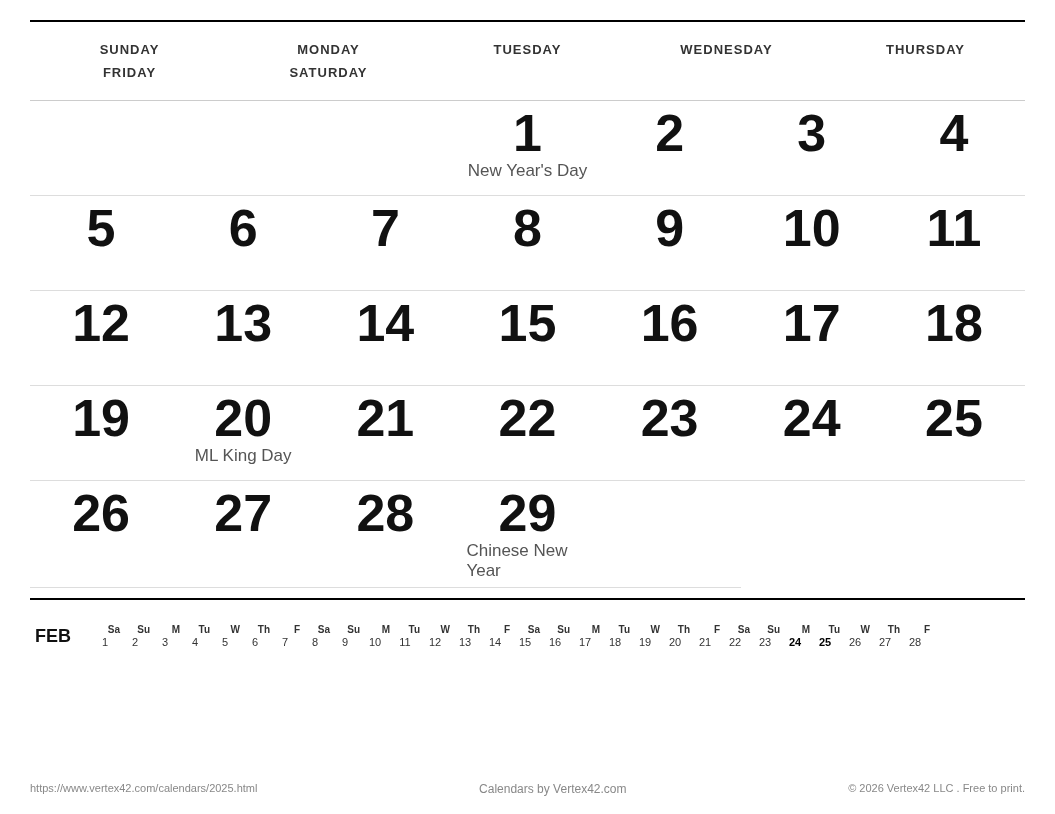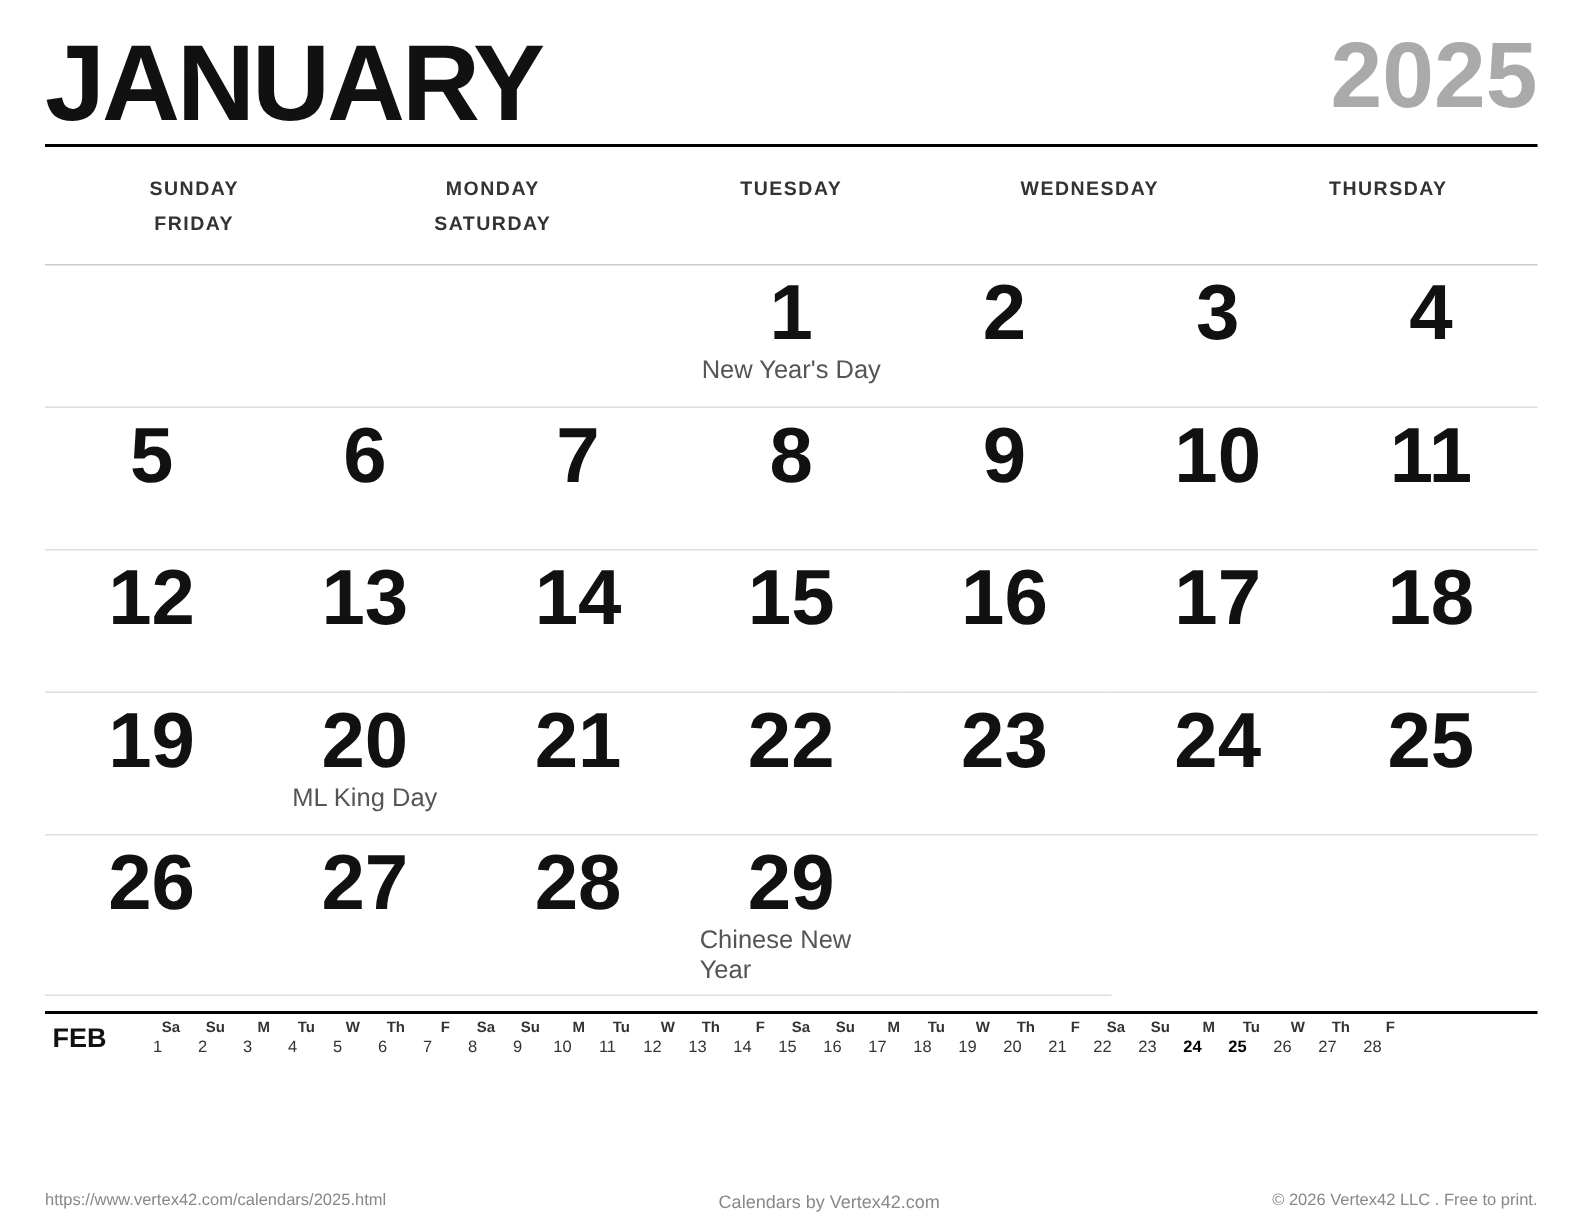--- a/index.html
+++ b/index.html
@@ -102,50 +102,46 @@
       font-size: 11px;
       color: #333;
       padding: 1px 0;
     }
     .mini-day.bold {
       font-weight: 900;
       color: #000;
     }
     .footer-bar {
       position: absolute;
-      bottom: 6px;
+      bottom: 18px;
       left: 30px;
       right: 30px;
       display: flex;
       justify-content: space-between;
       font-size: 11px;
       color: #888;
     }
     .footer-center {
       text-align: center;
       font-size: 12px;
       color: #888;
     }
     .mini-section-wrapper {
       display: flex;
       align-items: flex-start;
       margin-top: 10px;
       border-top: 2px solid #000;
-      padding-top: 4px;
+      padding-top: 24px;
       padding-left: 5px;
     }
   </style>
 </head>
 <body>
 
 <div class="calendar-wrapper">
-  <div class="header-row">
-    <div class="month-title">JANUARY</div>
-    <div class="year-title">2025</div>
-  </div>
 
   <div class="day-headers" id="day-headers">
       <div class="day-header">SUNDAY</div>
       <div class="day-header">MONDAY</div>
       <div class="day-header">TUESDAY</div>
       <div class="day-header">WEDNESDAY</div>
       <div class="day-header">THURSDAY</div>
       <div class="day-header">FRIDAY</div>
       <div class="day-header">SATURDAY</div>
     </div>

